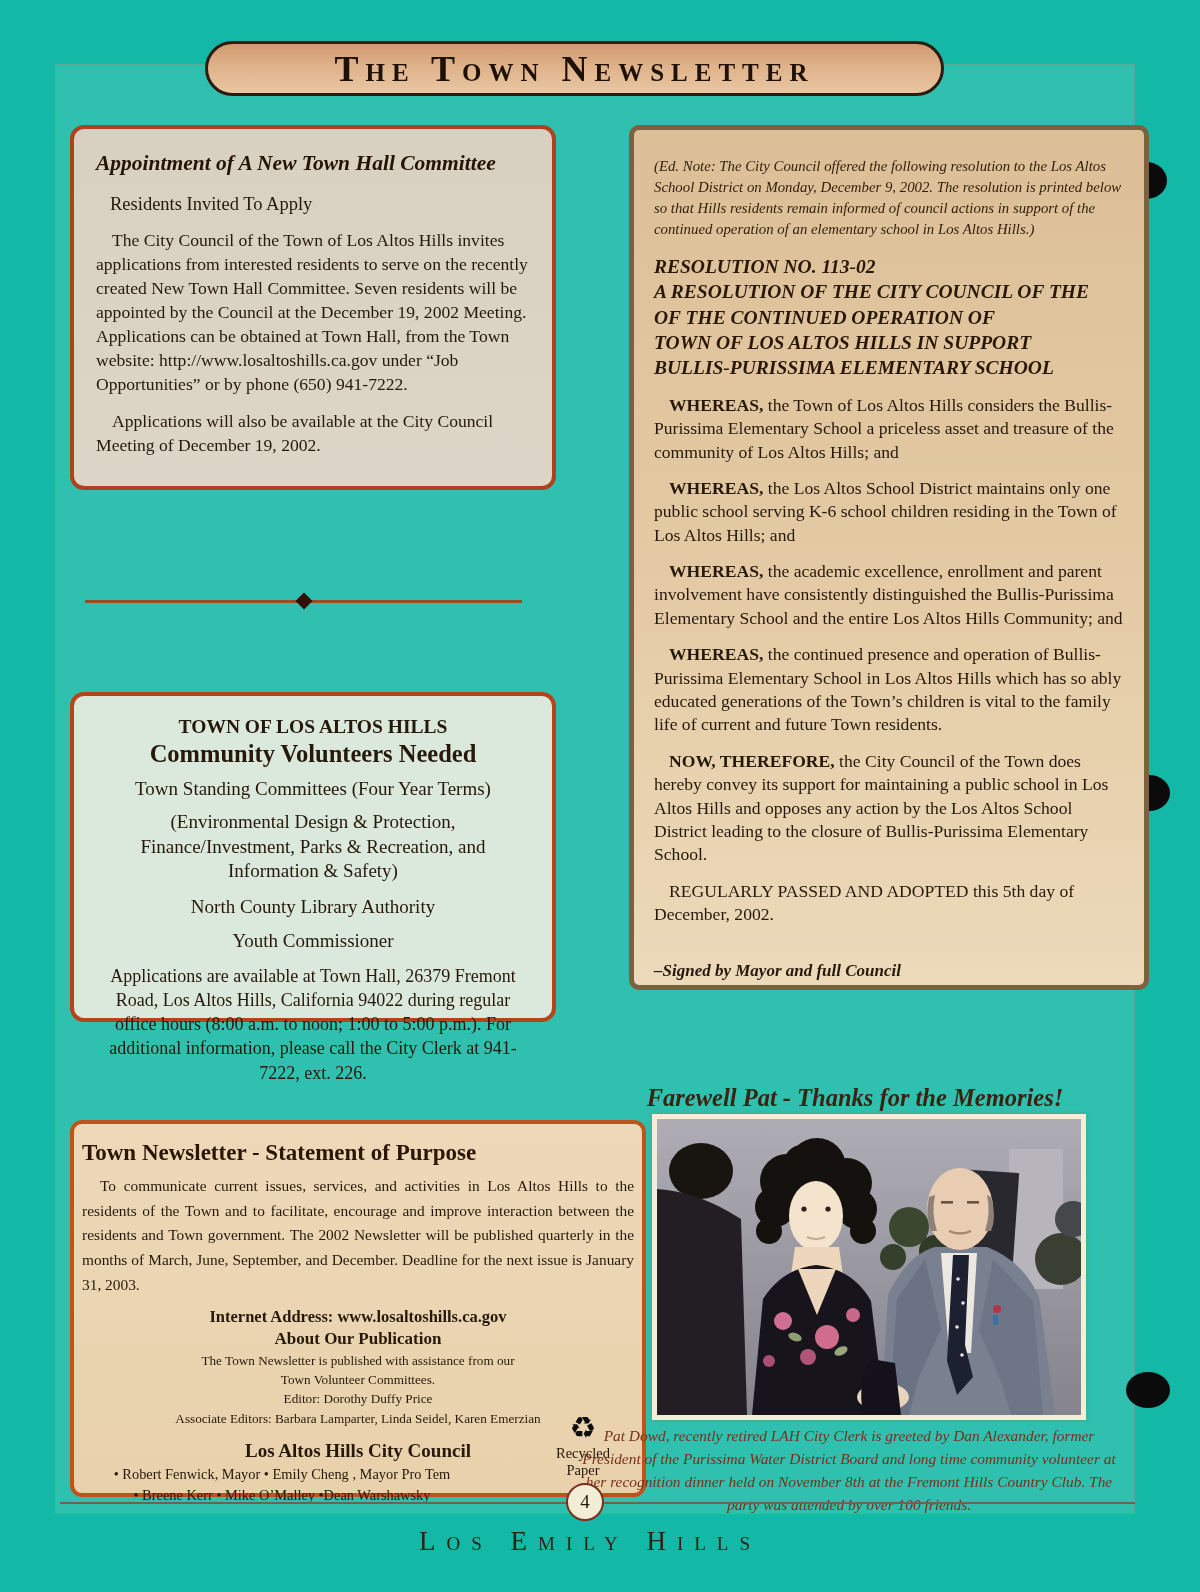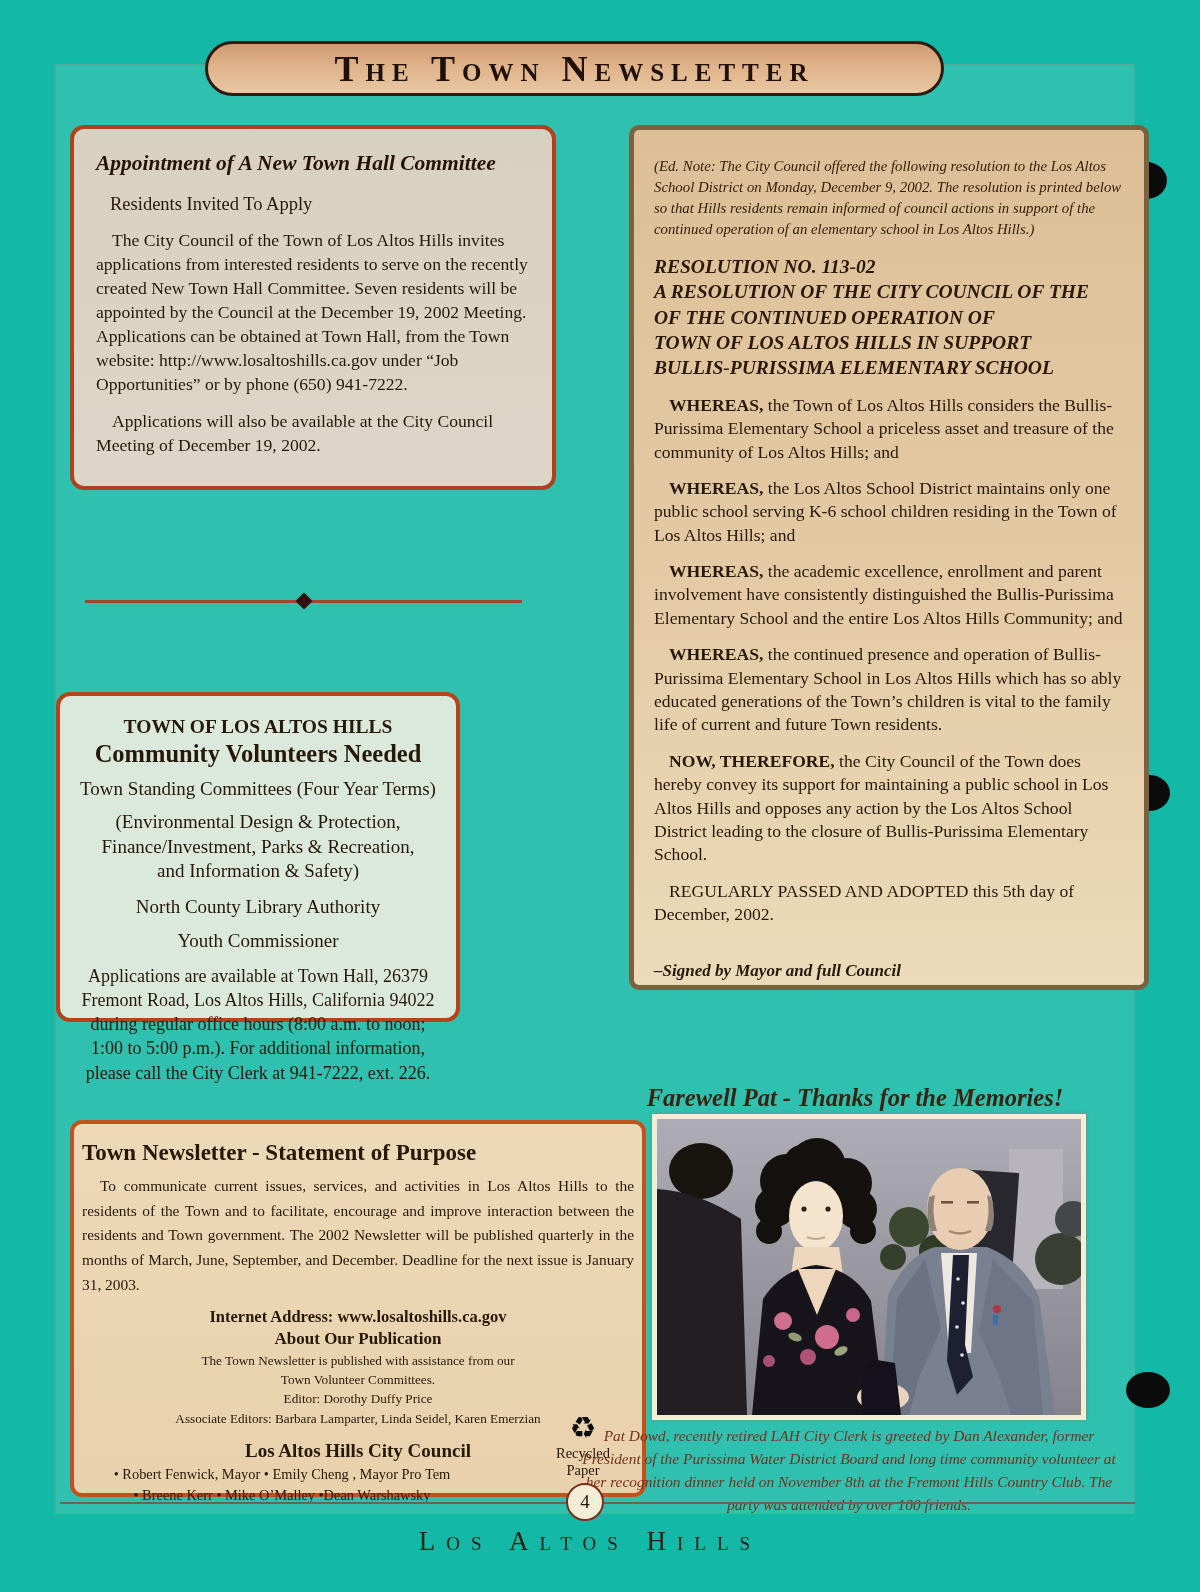--- a/index.html
+++ b/index.html
@@ -17,21 +17,21 @@
   .fbox{position:absolute;box-sizing:border-box;border-radius:14px;}
   .boxA{left:70px;top:125px;width:486px;height:365px;border:4px solid #ac431f;
         background:linear-gradient(180deg,#d8d0c0,#ddd6c8);padding:16px 22px;}
   .boxA h2{margin:6px 0 18px 0;font-size:21.5px;font-style:italic;font-weight:bold;color:#241405;}
   .boxA .sub{margin:0 0 14px 14px;font-size:18.5px;}
   .boxA p{margin:0 0 14px 0;font-size:17.6px;line-height:1.36;text-indent:16px;}
   .divider{position:absolute;left:85px;top:597px;width:437px;height:8px;}
   .divider .line{position:absolute;top:3px;left:0;right:0;height:2.5px;background:#9d4a2b;}
   .divider .diamond{position:absolute;left:50%;top:-2px;width:12px;height:12px;background:#350f06;
                     transform:translateX(-50%) rotate(45deg);}
-  .boxB{left:56px;top:692px;width:404px;height:330px;border:4px solid #b5431c;
+  .boxB{left:70px;top:692px;width:486px;height:330px;border:4px solid #b5431c;
         background:#dbe9dc;padding:14px 20px;text-align:center;}
   .boxB .eyebrow{font-size:19.5px;font-weight:bold;margin:6px 0 2px 0;}
   .boxB .title{font-size:24.5px;font-weight:bold;margin:2px 0 10px 0;}
   .boxB .l1{font-size:19px;margin:8px 0;}
   .boxB .l2{font-size:19px;margin:10px 10px;line-height:1.3;}
   .boxB .l3,.boxB .l4{font-size:19px;margin:12px 0;}
   .boxB .body{font-size:18px;line-height:1.34;margin-top:12px;}
   .boxC{left:70px;top:1120px;width:576px;height:377px;border:4px solid #c1521d;border-radius:12px;
         background:linear-gradient(180deg,#edd8b8,#e8d1ab);padding:12px 8px;box-sizing:border-box;position:absolute;}
   .boxC h2{margin:4px 0 8px 0;font-size:23px;font-weight:bold;color:#2a1605;}
@@ -226,15 +226,15 @@
     <ellipse cx="226" cy="278" rx="26" ry="14" fill="#e8d3bd"></ellipse>
     <path d="M214,240 Q200,260 206,296 L244,296 Q240,262 238,244 Z" fill="#14111a"></path>
   </svg>
 
   <div class="caption">Pat Dowd, recently retired LAH City Clerk is greeted by Dan Alexander, former President of the Purissima Water District Board and long time community volunteer at her recognition dinner held on November 8th at the Fremont Hills Country Club. The party was attended by over 100 friends.</div>
 
   <div class="foot-line"></div>
   <div class="page-badge">
     <span>4</span>
   </div>
-  <div class="foot-town">Los Altos Hills</div>
+  <div class="foot-town">Los Emily Hills</div>
 
 </div>
 
 </body></html>

